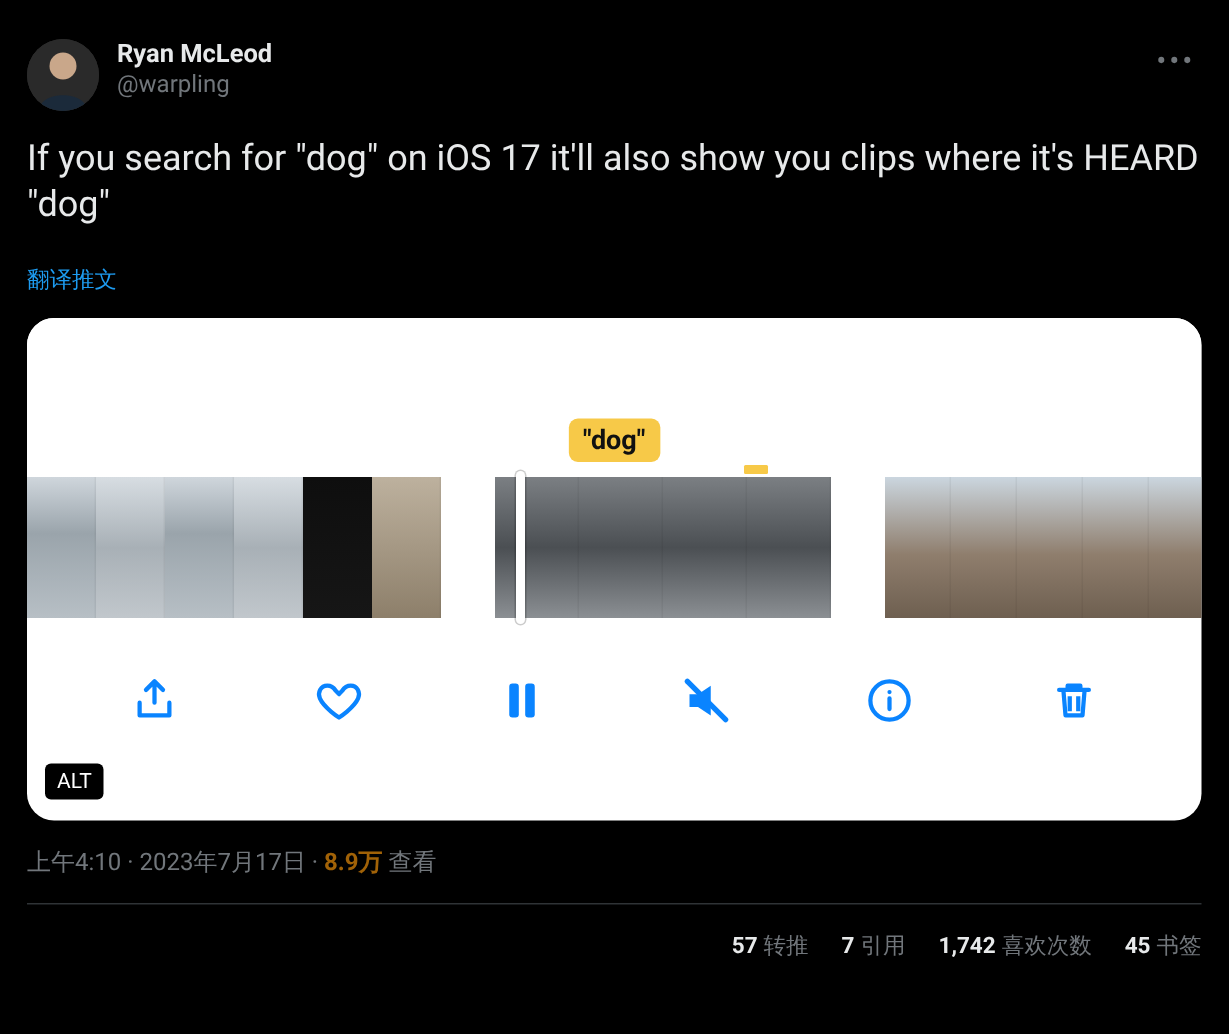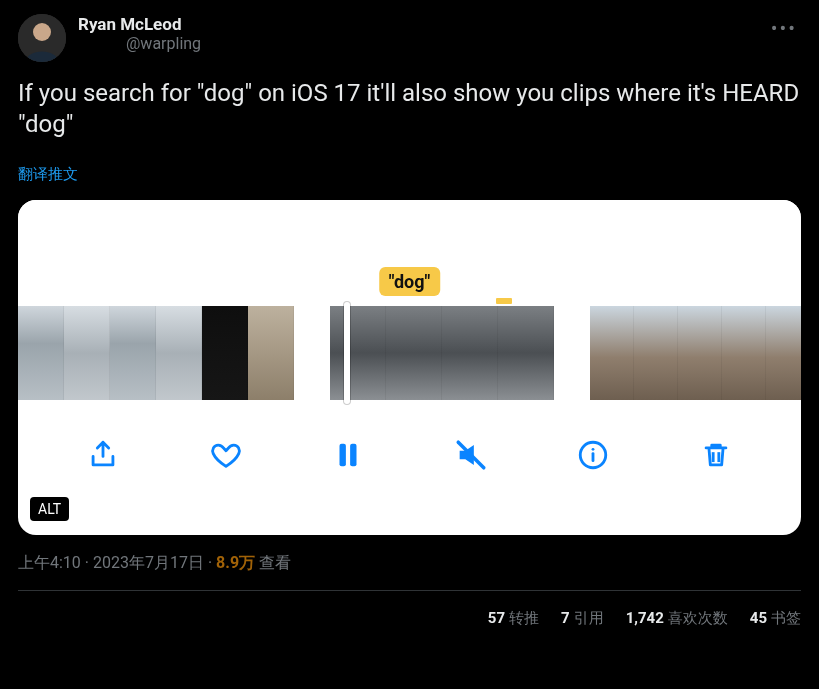--- a/index.html
+++ b/index.html
@@ -5,40 +5,40 @@
   * { box-sizing: border-box; margin: 0; padding: 0; }
   body {
     background: #000;
     font-family: -apple-system, BlinkMacSystemFont, "Segoe UI", Roboto, Helvetica, Arial, sans-serif;
     color: #e7e9ea;
     width: 819px;
     height: 689px;
     overflow: hidden;
   }
   .tweet {
-    padding: 14px 18px 0 18px;
+    padding: 26px 18px 0 18px;
   }
   .header {
     display: flex;
     align-items: flex-start;
   }
   .avatar {
     width: 48px;
     height: 48px;
     border-radius: 50%;
     background: #333;
     flex: 0 0 48px;
     margin-right: 12px;
     overflow: hidden;
     position: relative;
   }
   .avatar svg { width: 48px; height: 48px; display:block; }
   .name-col { display:flex; flex-direction: column; }
   .display-name { font-weight: 700; font-size: 17px; color:#e7e9ea; }
-  .handle { font-size: 16px; color:#71767b;margin-left:48px; }
+  .handle { font-size: 16px; color:#71767b; }
   .more {
     margin-left: auto;
     color:#71767b;
     font-size: 20px;
     letter-spacing: 2px;
     padding: 2px 4px;
   }
   .body-text {
     margin-top: 16px;
     font-size: 24px;

